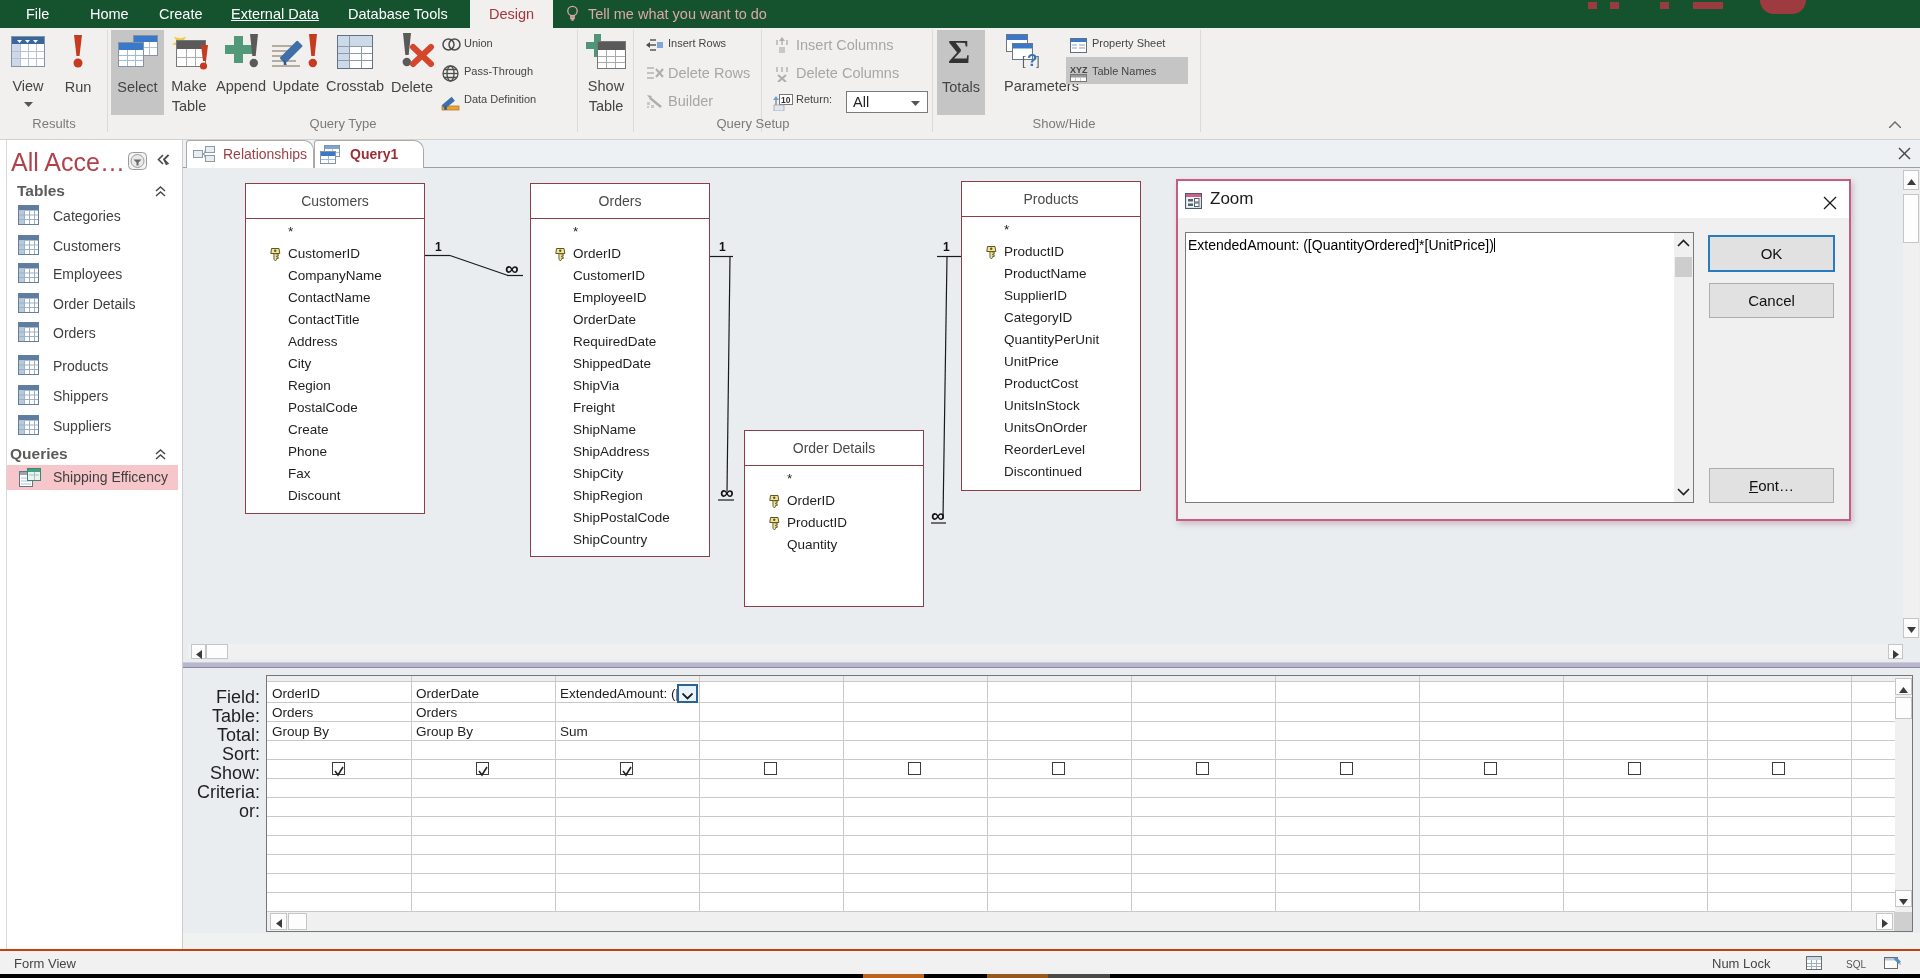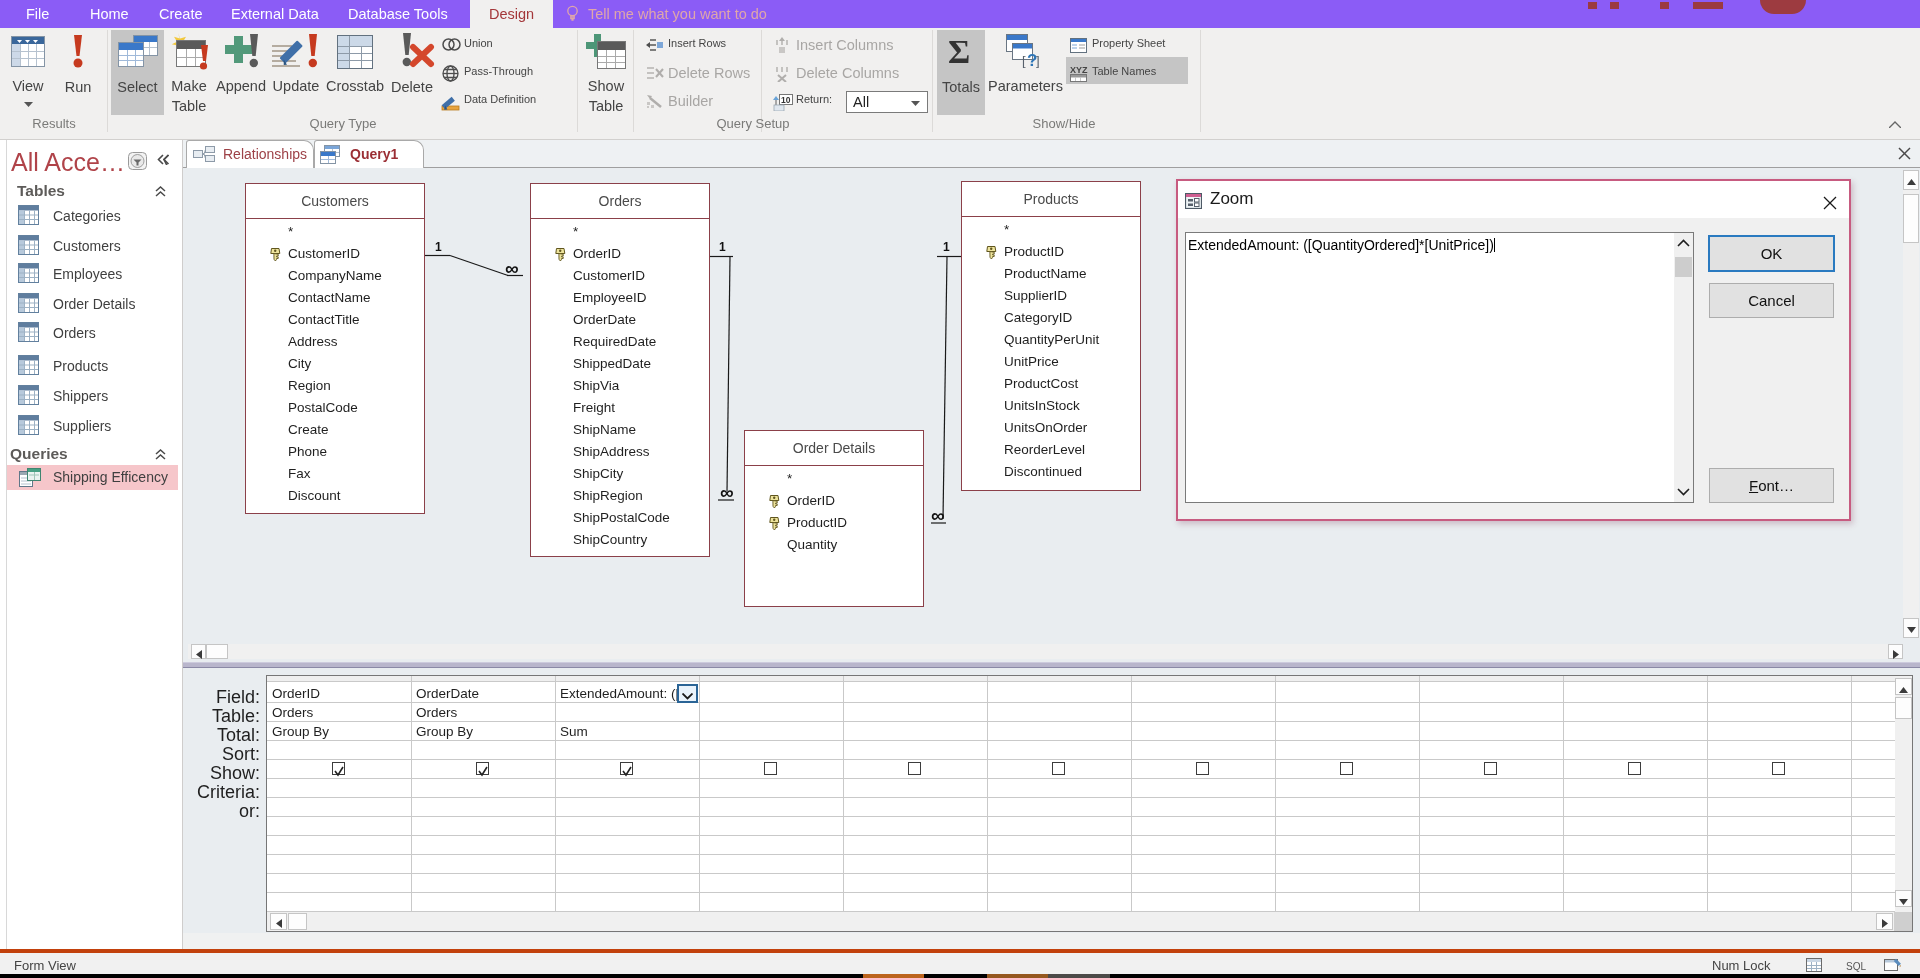--- a/index.html
+++ b/index.html
@@ -1,20 +1,20 @@
 <!DOCTYPE html>
 <html><head>
 <meta charset="utf-8">
 <style>
   * { margin:0; padding:0; box-sizing:border-box; }
   html,body { width:1920px; height:978px; overflow:hidden; font-family:"Liberation Sans", sans-serif; }
   body { position:relative; background:#f1f0ef; }
   .abs { position:absolute; }
   
-  #titlebar { left:0; top:0; width:1920px; height:40px; background:#8b5cf6; }
+  #titlebar { left:0; top:0; width:1920px; height:40px; background:#14532d; }
   .mtab { position:absolute; top:0; height:28px; line-height:29px; color:#fff; font-size:14.5px; }
   #designtab { position:absolute; left:470px; top:0; width:83px; height:28px; background:#f1f0ef; color:#a4373a; text-align:center; line-height:29px; font-size:14.5px; }
   #tellme { position:absolute; left:565px; top:0; height:28px; line-height:29px; color:#dfa7aa; font-size:14.5px; }
   
   #ribbon { left:0; top:28px; width:1920px; height:112px; background:#f1f0ef; border-bottom:1px solid #d2d0ce; }
   .rsep { position:absolute; top:2px; width:1px; height:102px; background:#dcdad8; }
   .glabel { position:absolute; top:88px; font-size:13px; color:#7a7a78; width:200px; text-align:center; }
   .rlabel { position:absolute; font-size:11px; color:#444; }
   .rlabelg { position:absolute; font-size:14.5px; color:#a8a6a4; }
   .bigbtn { position:absolute; text-align:center; font-size:14.5px; color:#444; }
@@ -22,21 +22,21 @@
   
   #navpane { left:0; top:140px; width:183px; height:809px; background:#fff; border-right:1px solid #cfcdcc; }
   .navitem { position:absolute; left:0; width:183px; height:22px; }
   .navitem .ntext { position:absolute; left:53px; top:1px; font-size:14px; color:#3f3f3f; }
   .ticon { position:absolute; left:18px; top:-2px; }
   
   #tabbar { left:183px; top:140px; width:1737px; height:28px; background:#eef1f3; border-bottom:1px solid #9f9f9f; }
   #surface { left:183px; top:168px; width:1737px; height:494px; background:#e9edf0; }
   #splitter { left:183px; top:662px; width:1737px; height:6px; background:#b9b6cc; border-top:1px solid #cdcbdd; border-bottom:1px solid #8b89a6; }
   #bottompanel { left:183px; top:668px; width:1737px; height:281px; background:#e9edf0; }
-  #statusbar { left:0; top:949px; width:1920px; height:25px; background:#f1f1f1; border-top:4px solid #c2410c; }
+  #statusbar { left:0; top:949px; width:1920px; height:25px; background:#f1f1f1; border-top:2px solid #c2410c; }
   #taskstrip { left:0; top:974px; width:1920px; height:4px; background:#000; }
   
   .tbox { position:absolute; background:#fff; border:1px solid #8b4049; }
   .tbox .tt { display:block; text-align:center; font-size:14px; color:#4a4a4a; border-bottom:1px solid #8b4049; }
   .tbox .fld { display:block; font-size:13.5px; color:#1f1f1f; height:22px; line-height:22px; padding-left:42px; white-space:nowrap; position:relative; }
   .key { position:absolute; left:23px; top:4px; }
   
   #grid { position:absolute; background:#fff; border:1px solid #767676; }
   .gl { position:absolute; background:#c9c9c9; }
   .glab { position:absolute; font-size:18px; color:#1f1f1f; text-align:right; width:75px; }
@@ -49,21 +49,21 @@
   
   #zoomdlg { left:1176px; top:179px; width:675px; height:342px; background:#f0f0f0; border:2px solid #c75b80; box-shadow:2px 3px 6px rgba(120,40,70,0.25); }
   .btn { position:absolute; background:#e1e1e1; border:1px solid #adadad; text-align:center; font-size:15px; color:#111; }
 </style>
 </head>
 <body>
 <div class="abs" id="titlebar">
   <span class="mtab" style="left:26px;">File</span>
   <span class="mtab" style="left:90px;">Home</span>
   <span class="mtab" style="left:159px;">Create</span>
-  <span class="mtab" style="left:231px;">External Data</span>
+  <span class="mtab" style="left:231px;text-decoration:underline;">External Data</span>
   <span class="mtab" style="left:348px;">Database Tools</span>
   <span style="position:absolute;left:1588px;top:2px;width:9px;height:7px;background:#9b3a3f;"></span>
   <span style="position:absolute;left:1610px;top:2px;width:9px;height:7px;background:#9b3a3f;"></span>
   <span style="position:absolute;left:1660px;top:2px;width:9px;height:7px;background:#9b3a3f;"></span>
   <span style="position:absolute;left:1693px;top:2px;width:30px;height:7px;background:#9b3a3f;"></span>
   <span style="position:absolute;left:1760px;top:0px;width:46px;height:14px;border-radius:0 0 20px 20px;background:#9d3b40;"></span>
 </div>
 <div class="abs" id="designtab">Design</div>
 <div class="abs" id="tellme">
   <svg width="15" height="19" viewBox="0 0 15 19" style="vertical-align:-4px;margin-right:8px;">
@@ -318,21 +318,21 @@
   <div class="bigbtn" style="left:988px;top:2px;width:72px;height:85px;">
     <svg width="37" height="35" style="margin-top:4px;">
         <rect x="0.5" y="0.5" width="21" height="17" fill="#fff" stroke="#6a7683"></rect>
         <rect x="1" y="1" width="20" height="5" fill="#3a78c9"></rect>
         <rect x="6.5" y="9.5" width="20" height="16" fill="#fff" stroke="#6a7683"></rect>
         <rect x="7" y="10" width="19" height="4.5" fill="#3a78c9"></rect>
         <text x="16" y="31" font-size="13" fill="#57606b" font-family="Liberation Sans">[</text>
         <text x="21" y="32" font-size="17" font-weight="bold" fill="#2e75b6" font-family="Liberation Sans">?</text>
         <text x="30" y="31" font-size="13" fill="#57606b" font-family="Liberation Sans">]</text>
       </svg>
-    <div style="margin-top:6px;">Parameters</div>
+    <div style="margin-top:6px;margin-left:16px;">Parameters</div>
   </div>
   <div class="rlabel" style="left:1092px;top:9px;">Property Sheet</div>
   <svg class="abs" style="left:1070px;top:10px;" width="17" height="15">
       <rect x="0.5" y="0.5" width="16" height="14" fill="#fff" stroke="#62717f"></rect>
       <rect x="1" y="1" width="15" height="3" fill="#3a78c9"></rect>
       <g stroke="#7da7d8" stroke-width="1">
         <line x1="2" y1="7" x2="7" y2="7"></line>
         <line x1="2" y1="10" x2="7" y2="10"></line>
       </g>
       <g stroke="#9b9b9b" stroke-width="1">

